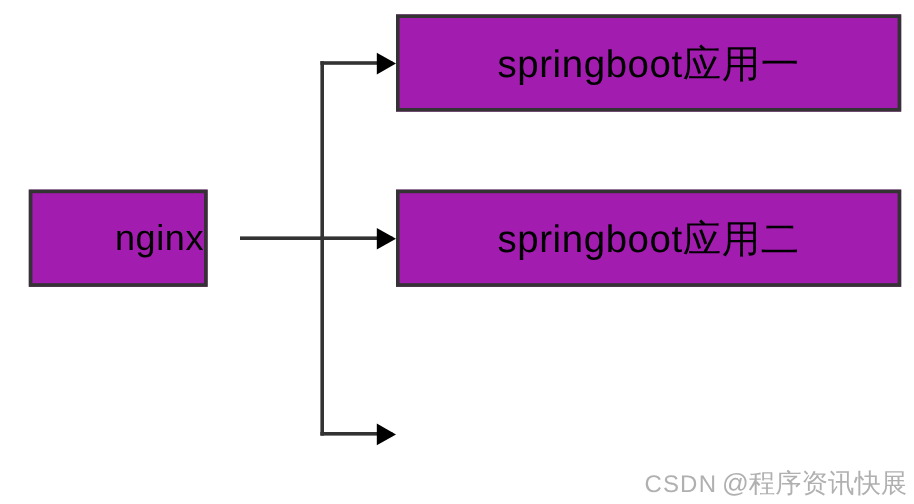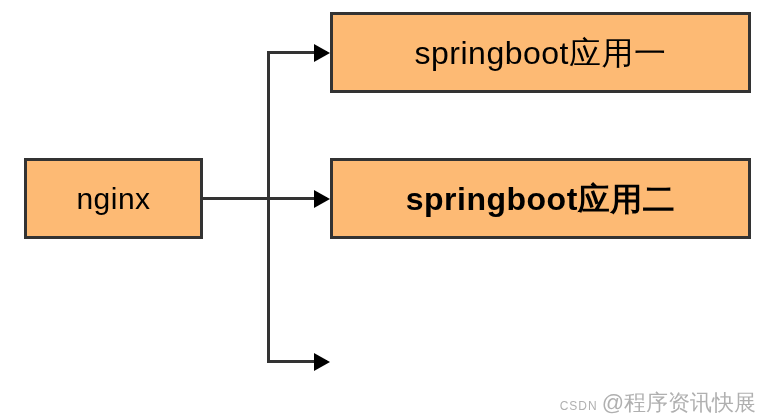--- a/index.html
+++ b/index.html
@@ -16,56 +16,57 @@
     width: 762px;
     height: 420px;
     background: #ffffff;
     overflow: hidden;
   }
 
   
   .node {
     position: absolute;
     box-sizing: border-box;
-    background: #fdba74;
+    background: #a21caf;
     border: 3px solid #333333;
     display: flex;
     align-items: center;
     justify-content: center;
     color: #000000;
     white-space: nowrap;
     z-index: 3;
   }
   .node-label {
     display: block;
     line-height: 1;
   }
 
   #node-nginx {
     left: 24px;
     top: 158px;
-    width: 179px;
+    width: 149px;
     height: 81px;
+    justify-content: flex-end;
   }
   #node-nginx .node-label {
     font-size: 30px;
     letter-spacing: 0.5px;
   }
 
   .node-app {
     left: 330px;
     width: 421px;
     height: 81px;
   }
   .node-app .node-label {
     font-size: 32px;
     letter-spacing: 0.5px;
   }
   #node-app-1 { top: 12px; }
-  #node-app-2 { top: 158px; font-weight: bold; }
+  #node-app-2 { top: 158px; }
   #node-app-3 { top: 320px; }
 
   
   .conn {
     position: absolute;
     background: #333333;
     z-index: 1;
   }
   .conn-h { height: 3px; }
   .conn-v { width: 3px; }
@@ -104,21 +105,21 @@
     display: flex;
     align-items: baseline;
     gap: 4px;
     color: #9a9a9a;
     opacity: 0.78;
     font-size: 19px;
     white-space: nowrap;
     pointer-events: none;
   }
   #watermark .wm-brand {
-    font-size: 12px;
+    font-size: 20px;
     letter-spacing: 1px;
     text-align: center;
   }
   #watermark .wm-user {
     font-size: 22px;
   }
 </style>
 </head>
 <body>
 

